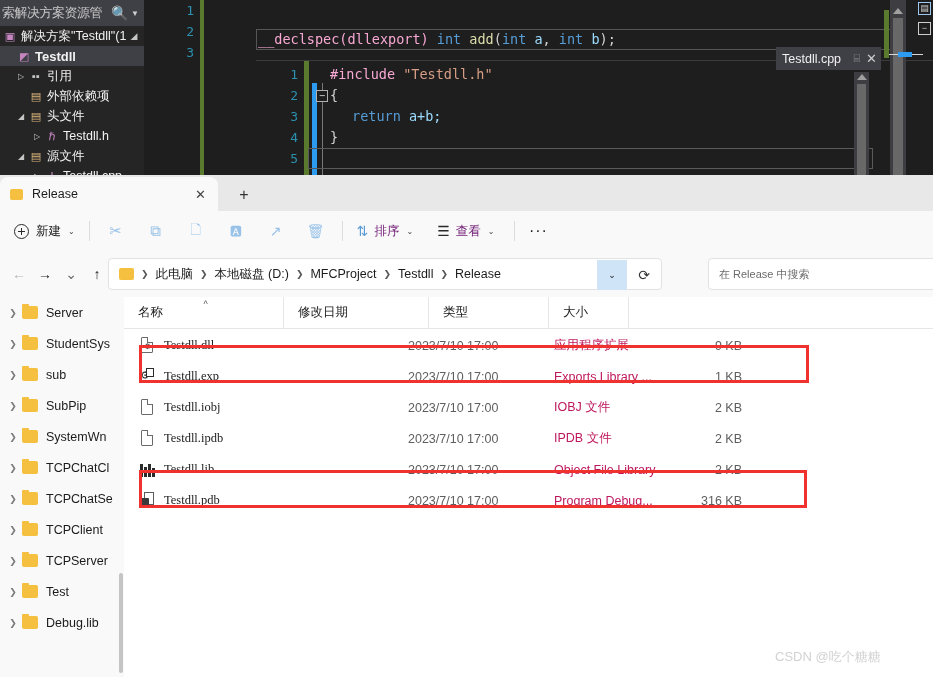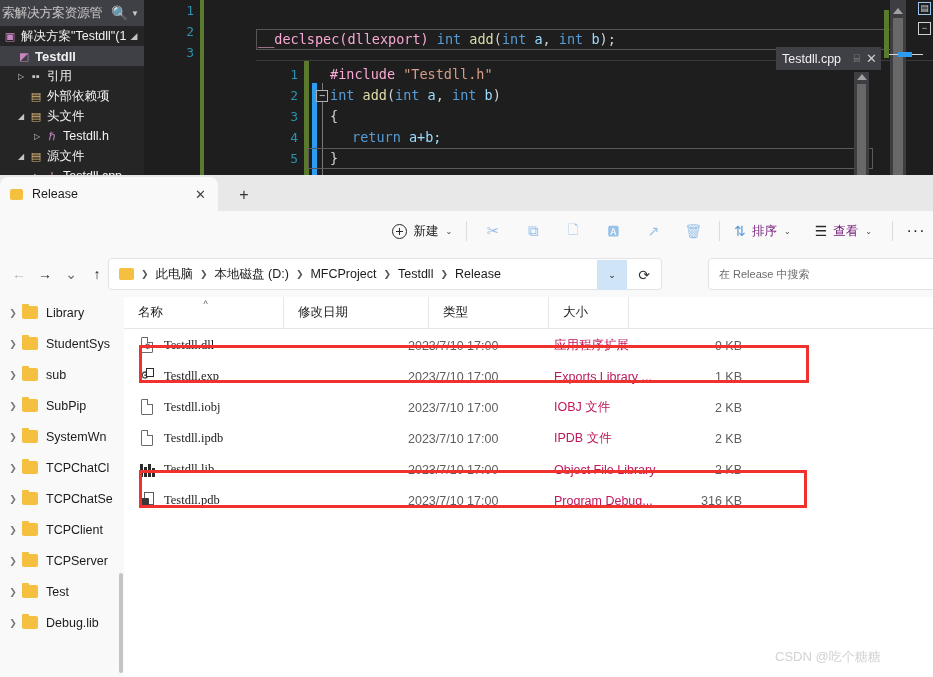--- a/index.html
+++ b/index.html
@@ -89,21 +89,21 @@
   .tabstrip { position:absolute; left:0; top:0; width:933px; height:36px; background:#e8e8e8; }
   .tab-active { position:absolute; left:0; top:2px; width:218px; height:34px; background:#f9f9f9;
       border-top-left-radius:8px; border-top-right-radius:8px; display:flex; align-items:center; }
   .tab-folder-ic { width:13px; height:11px; background:#f5c040; border-radius:2px; margin-left:10px; flex:0 0 13px; }
   .tab-title { font-size:12.5px; color:#1b1b1b; margin-left:9px; }
   .tab-close { margin-left:auto; margin-right:12px; font-size:13px; color:#444; }
   .tab-new { position:absolute; left:228px; top:8px; width:32px; height:24px; font-size:16px;
       color:#333; display:flex; align-items:center; justify-content:center; }
 
   .toolbar { position:absolute; left:0; top:36px; width:933px; height:40px; background:#f9f9f9;
-      display:flex; align-items:center;justify-content:flex-end; }
+      display:flex; align-items:center; }
   .tb-new { display:flex; align-items:center; margin-left:6px; padding:4px 8px; border-radius:4px; }
   .tb-new .plus { width:15px; height:15px; border:1.4px solid #2a2a2a; border-radius:50%;
       position:relative; margin-right:7px; }
   .tb-new .plus:before { content:""; position:absolute; left:3px; top:6px; width:7px; height:1.4px; background:#2a2a2a; }
   .tb-new .plus:after { content:""; position:absolute; left:6px; top:3px; width:1.4px; height:7px; background:#2a2a2a; }
   .tb-new .txt { font-size:12.5px; color:#1b1b1b; }
   .tb-chev { font-size:8px; color:#444; margin-left:7px; }
   .tb-sep { width:1px; height:20px; background:#dcdcdc; margin:0 6px; }
   .tb-ic { width:40px; height:30px; display:flex; align-items:center; justify-content:center;
       font-size:15px; color:#99c2e8; }
@@ -258,23 +258,20 @@
           </div>
           <div class="inner-green"></div>
           <div class="inner-blue"></div>
           <div class="inner-vline"></div>
 
           <div class="inner-code">
             <div class="collapse-box">−</div>
             <div class="cl">
               <span class="k-grey">#include</span><span> </span><span class="k-str">"Testdll.h"</span>
             </div>
-            <div class="cl">
-              <span class="k-blue">int</span><span class="k-white"> </span><span class="k-id">add</span><span class="k-white">(</span><span class="k-blue">int</span><span class="k-white"> </span><span class="k-var">a</span><span class="k-white">, </span><span class="k-blue">int</span><span class="k-white"> </span><span class="k-var">b</span><span class="k-white">)</span>
-            </div>
             <div class="cl k-white">{</div>
             <div class="cl" style="padding-left:34px;">
               <span class="k-blue">return</span><span class="k-white"> </span><span class="k-var">a+b;</span>
             </div>
             <div class="cl k-white">}</div>
           </div>
           <div class="ret-box"></div>
         </div>
       </div>
 
@@ -365,21 +362,21 @@
         <span class="ph">在 Release 中搜索</span>
       </div>
     </div>
 
     <div class="body">
 
       <div class="navpane">
         <div class="nav-item">
           <span class="nav-chev">❯</span>
           <span class="nav-fold"></span>
-          <span class="nav-lbl">Library</span>
+          <span class="nav-lbl">Server</span>
         </div>
         <div class="nav-item">
           <span class="nav-chev">❯</span>
           <span class="nav-fold"></span>
           <span class="nav-lbl">StudentSys</span>
         </div>
         <div class="nav-item">
           <span class="nav-chev">❯</span>
           <span class="nav-fold"></span>
           <span class="nav-lbl">sub</span>

